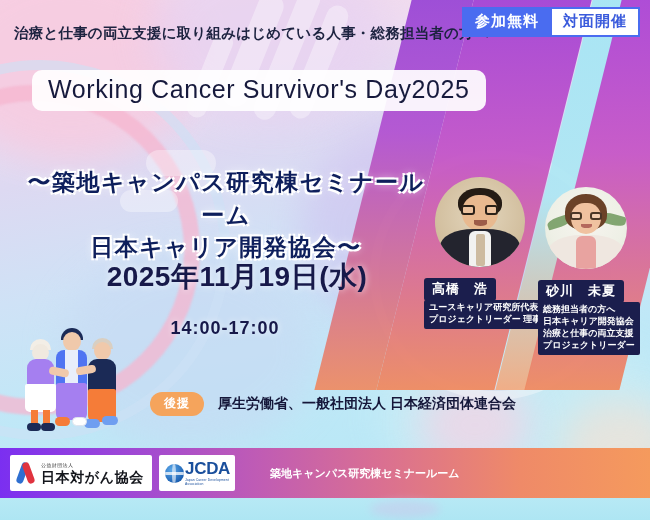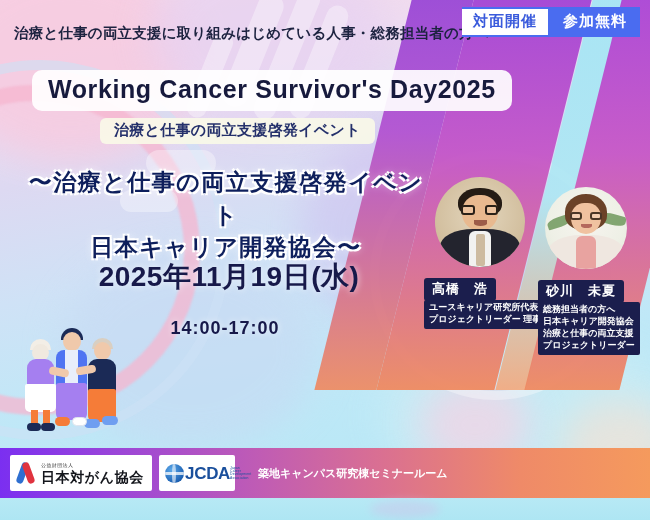--- a/index.html
+++ b/index.html
@@ -75,21 +75,21 @@
   .badge-free { background:#4a6cf0; color:#ffffff; border:2px solid #4a6cf0; }
   .badge-onsite{ background:#ffffff; color:#3a5bdc; border:2px solid #4a6cf0; border-left:none; }
 
   
   .title-wrap {
     position:absolute; left:32px; top:70px;
     background:rgba(255,255,255,.92);
     border-radius:10px; padding:5px 16px 7px;
   }
   .title {
-    font-size:25px; font-weight:700; color:#171a3d;
+    font-size:25px; font-weight:400; color:#171a3d;
     letter-spacing:.6px; white-space:nowrap;
   }
   .subtitle-wrap {
     position:absolute; left:100px; top:118px;
     background:rgba(250,250,232,.9);
     border-radius:6px; padding:3px 14px 4px;
   }
   .subtitle { font-size:15px; font-weight:700; color:#24306b; white-space:nowrap; letter-spacing:.3px; }
 
   
@@ -97,21 +97,21 @@
     position:absolute; left:26px; top:166px; width:400px;
     text-align:center; line-height:1.42;
     font-size:23px; font-weight:800; color:#0e1f5c; letter-spacing:1.5px;
     text-shadow:
       -2px -2px 0 #fff, 2px -2px 0 #fff, -2px 2px 0 #fff, 2px 2px 0 #fff,
       0 0 10px rgba(255,255,255,.95);
   }
 
   
   .date {
-    position:absolute; left:64px; top:258px; width:330px;
+    position:absolute; left:72px; top:258px; width:330px;
     text-align:center; font-size:28px; font-weight:800; color:#17194a;
     letter-spacing:.5px;
     text-shadow: 0 0 7px rgba(255,255,255,.8);
   }
   .time {
     position:absolute; left:60px; top:318px; width:330px;
     text-align:center; font-size:18px; font-weight:800; color:#17194a;
     letter-spacing:1px;
     text-shadow: 0 0 7px rgba(255,255,255,.8);
   }
@@ -236,26 +236,26 @@
   .logo1-txt { display:flex; flex-direction:column; line-height:1; }
   .logo1-sup { font-size:5px; color:#333; letter-spacing:.4px; margin-bottom:2px; }
   .logo1-main{ font-size:14px; font-weight:800; color:#14161c; letter-spacing:.6px; }
   .globe {
     width:19px; height:19px; border-radius:50%; flex:none; margin-right:1px;
     background:radial-gradient(circle at 34% 30%, #5aa7e8 0%, #1e63b5 70%, #12457f 100%);
     position:relative; overflow:hidden;
   }
   .globe::before{ content:""; position:absolute; left:-2px; top:8px; width:24px; height:3px; background:rgba(255,255,255,.75); }
   .globe::after { content:""; position:absolute; left:7px; top:-2px; width:4px; height:24px; background:rgba(255,255,255,.6); border-radius:50%; }
-  .logo2-txt { display:flex; line-height:1; }
+  .logo2-txt { display:flex; flex-direction:column; line-height:1; }
   .logo2-main{ font-size:17px; font-weight:800; color:#1a4f9c; letter-spacing:-.3px; }
   .logo2-sub { font-size:3.4px; color:#1a4f9c; margin-top:2px; letter-spacing:.1px; }
   .venue { display:flex; align-items:baseline; margin-left:10px; }
   .venue-main { font-size:20px; font-weight:800; color:#ffffff; letter-spacing:.5px; white-space:nowrap; }
-  .venue-sub  { font-size:11px; font-weight:700; color:#ffffff; margin-left:6px; white-space:nowrap; }
+  .venue-sub  { font-size:11px; font-weight:700; color:#ffffff; margin-left:18px; white-space:nowrap; }
 
   .footer-strip {
     position:absolute; left:0; bottom:0; width:650px; height:22px;
     background:linear-gradient(180deg,#b7e9f5 0%, #aee6f3 100%);
   }
   .footer-blob{ position:absolute; left:370px; bottom:2px; width:70px; height:18px; background:#cfc3ea; opacity:.45; border-radius:50%; filter:blur(4px);}
 </style>
 </head>
 <body>
 
@@ -278,33 +278,30 @@
   <div class="stroke s5"></div>
   <div class="stroke s6"></div>
 
   <div class="panel p1"></div>
   <div class="panel p2"></div>
   <div class="panel p3"></div>
   <div class="panel p4"></div>
 
   <div class="lead">治療と仕事の両立支援に取り組みはじめている人事・総務担当者の方へ</div>
   <div class="badges">
+    <div class="badge badge-free">参加無料</div>
     <div class="badge badge-onsite">対面開催</div>
-    <div class="badge badge-free">参加無料</div>
   </div>
 
   <div class="title-wrap">
     <div class="title">Working Cancer Survivor's Day2025</div>
   </div>
-  <div class="subtitle-wrap">
-    <div class="subtitle">治療と仕事の両立支援啓発イベント</div>
-  </div>
 
   <div class="headline">
-    <div>〜治療と仕事の両立支援啓発イベント</div>
+    <div>〜築地キャンパス研究棟セミナールーム</div>
     <div>日本キャリア開発協会〜</div>
   </div>
 
   <div class="date">2025年11月19日(水)</div>
   <div class="time">14:00-17:00</div>
 
   <div class="speaker sp1">
     <div class="ring">
       <div class="photo ph1">
         <div class="hair"></div>
@@ -370,20 +367,24 @@
     <div class="fig f2body"></div>
       <div class="fig f2vest"></div>
       <div class="fig f2pant"></div>
     <div class="fig f2shoeL"></div>
       <div class="fig f2shoeR"></div>
 
     <div class="fig armA"></div>
       <div class="fig armB"></div>
   </div>
 
+  <div class="support">
+    <div class="support-pill">後援</div>
+    <div class="support-text">厚生労働省、一般社団法人 日本経済団体連合会</div>
+  </div>
 
   <div class="bottombar">
     <div class="logo-box logo1">
       <div class="ribbon">
         <div class="rb rb-blue"></div>
           <div class="rb rb-red"></div>
       </div>
       <div class="logo1-txt">
         <div class="logo1-sup">公益財団法人</div>
         <div class="logo1-main">日本対がん協会</div>

